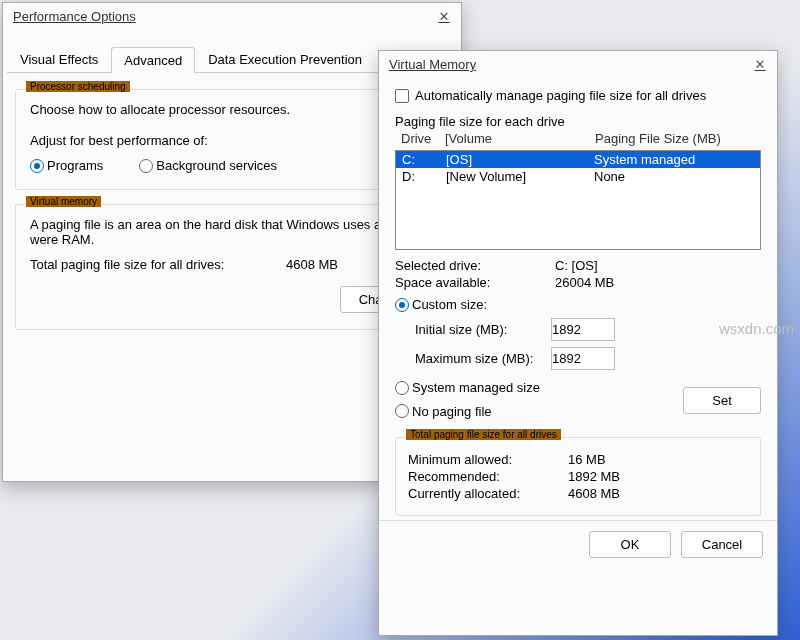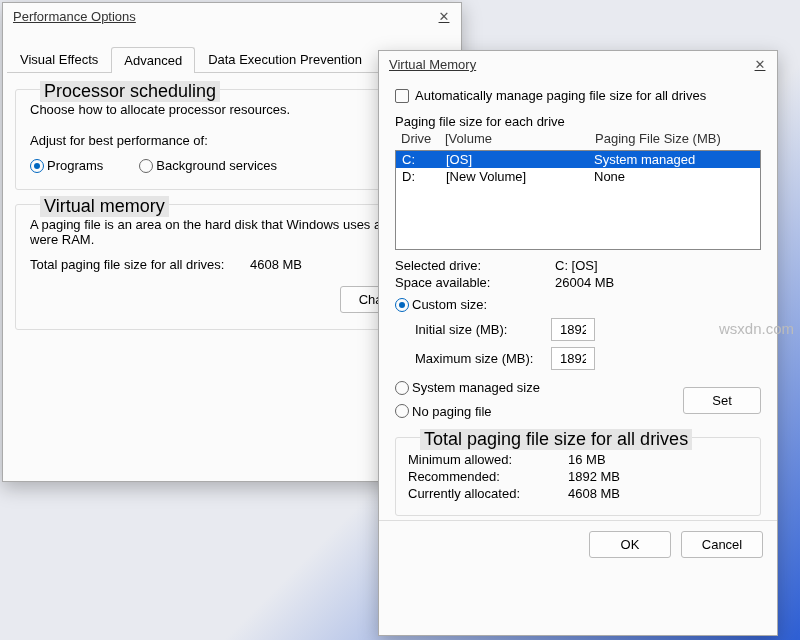--- a/index.html
+++ b/index.html
@@ -4,42 +4,42 @@
 <style>
   * { box-sizing: border-box; font-family: "Segoe UI", Tahoma, sans-serif; font-size: 13px; }
   body { margin: 0; width: 800px; height: 640px; background: linear-gradient(135deg, #e8eaf0 60%, #2e5fd4 100%); overflow: hidden; position: relative; }
   .dialog { position: absolute; background: #fbfbfb; border: 1px solid #aaa; box-shadow: 0 6px 18px rgba(0,0,0,0.25); }
   .titlebar { display: flex; justify-content: space-between; align-items: center; padding: 6px 10px; font-size: 13px; color: #333; text-decoration: underline; }
   .titlebar .close { width: 14px; height: 14px; display: inline-flex; align-items: center; justify-content: center; color: #555; cursor: pointer; }
   .tabs { display: flex; border-bottom: 1px solid #ccc; margin: 16px 4px; }
   .tab { padding: 5px 12px; cursor: pointer; border: 1px solid transparent; border-bottom: none; }
   .tab.active { background: #fbfbfb; border-color: #ccc; border-radius: 3px 3px 0 0; position: relative; top: 1px; }
   .groupbox { border: 1px solid #ddd; border-radius: 3px; margin: 14px 12px; padding: 12px 14px 16px 14px; position: relative; }
-  .groupbox .legend { position: absolute; top: -9px; left: 24px; background: #e5e5e5; padding: 0 4px; font-size: 18px; }
+  .groupbox .legend { position: absolute; top: -9px; left: 10px; background: #a16207; padding: 0 4px; font-size: 10px; }
   .radio-row { display: flex; gap: 36px; margin-top: 10px; align-items: center; }
   .radio { display: inline-flex; align-items: center; gap: 3px; cursor: pointer; }
   .radio .dot { width: 14px; height: 14px; border: 1px solid #666; border-radius: 50%; display: inline-flex; align-items: center; justify-content: center; }
   .radio.checked .dot::after { content: ""; width: 6px; height: 6px; background: #0067c0; border-radius: 50%; }
   .radio.checked .dot { border-color: #0067c0; }
   .btn { background: #fdfdfd; border: 1px solid #bbb; border-radius: 3px; padding: 5px 18px; cursor: pointer; }
   .check { display: inline-flex; align-items: center; gap: 6px; cursor: pointer; }
   .check .box { width: 14px; height: 14px; border: 1px solid #666; border-radius: 2px; }
   .drive-table { border: 1px solid #888; background: #fff; height: 100px; margin: 2px 0 8px 0; overflow: hidden; }
   .drive-head { display: flex; padding: 2px 6px; color: #333; }
   .drive-head .c1 { width: 44px; }
   .drive-head .c2 { flex: 1; }
   .drive-head .c3 { width: 160px; }
   .drive-row { display: flex; padding: 1px 6px; cursor: pointer; }
   .drive-row.sel { background: #0a62d6; color: #fff; }
   .drive-row .c1 { width: 44px; }
   .drive-row .c2 { flex: 1; }
   .drive-row .c3 { width: 160px; }
   .kv { display: flex; margin: 2px 0; }
   .kv .k { width: 160px; }
-  .textfield { border: 1px solid #bbb; background: #fff; padding: 3px 8px; width: 44px; }
+  .textfield { border: 1px solid #bbb; background: #fff; padding: 3px 0; width: 64px; }
   .row-indent { margin-left: 20px; display:flex; align-items:center; gap:6px; margin-top:6px;}
   .btnrow { display: flex; justify-content: flex-end; gap: 10px; padding: 10px 14px; border-top: 1px solid #ddd; }
   .watermark { position:absolute; right:6px; top:50%; color:#bbb; font-size:15px; }
 </style>
 </head>
 <body>
 
 <div class="dialog" style="left:2px; top:2px; width:460px; height:480px;">
   <div class="titlebar">
     <span>Performance Options</span>
@@ -63,21 +63,21 @@
       <span class="radio">
         <span class="dot"></span>
         <span>Background services</span>
       </span>
     </div>
   </div>
 
   <div class="groupbox">
     <span class="legend">Virtual memory</span>
     <div>A paging file is an area on the hard disk that Windows uses as if it were RAM.</div>
-    <div style="margin-top:10px; display:flex;">
+    <div style="margin-top:10px; display:flex;gap:36px;">
       <span style="width:220px;">Total paging file size for all drives:</span>
       <span>4608 MB</span>
     </div>
     <div style="text-align:right; margin-top:14px;">
       <button class="btn">Change...</button>
     </div>
   </div>
 </div>
 
 <div class="dialog" style="left:378px; top:50px; width:400px; height:586px;">

